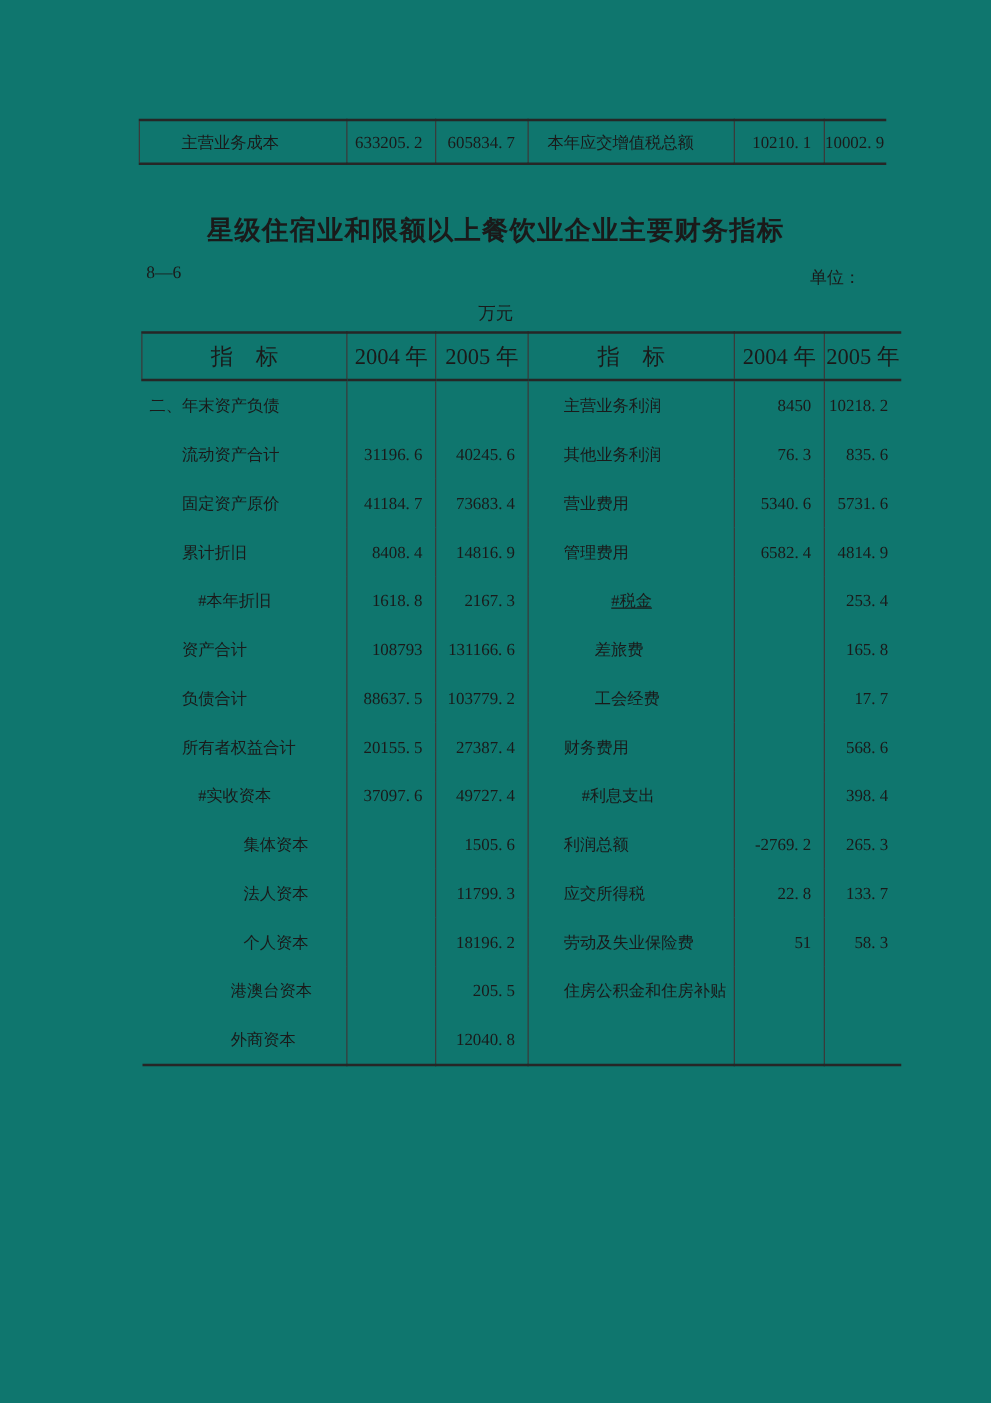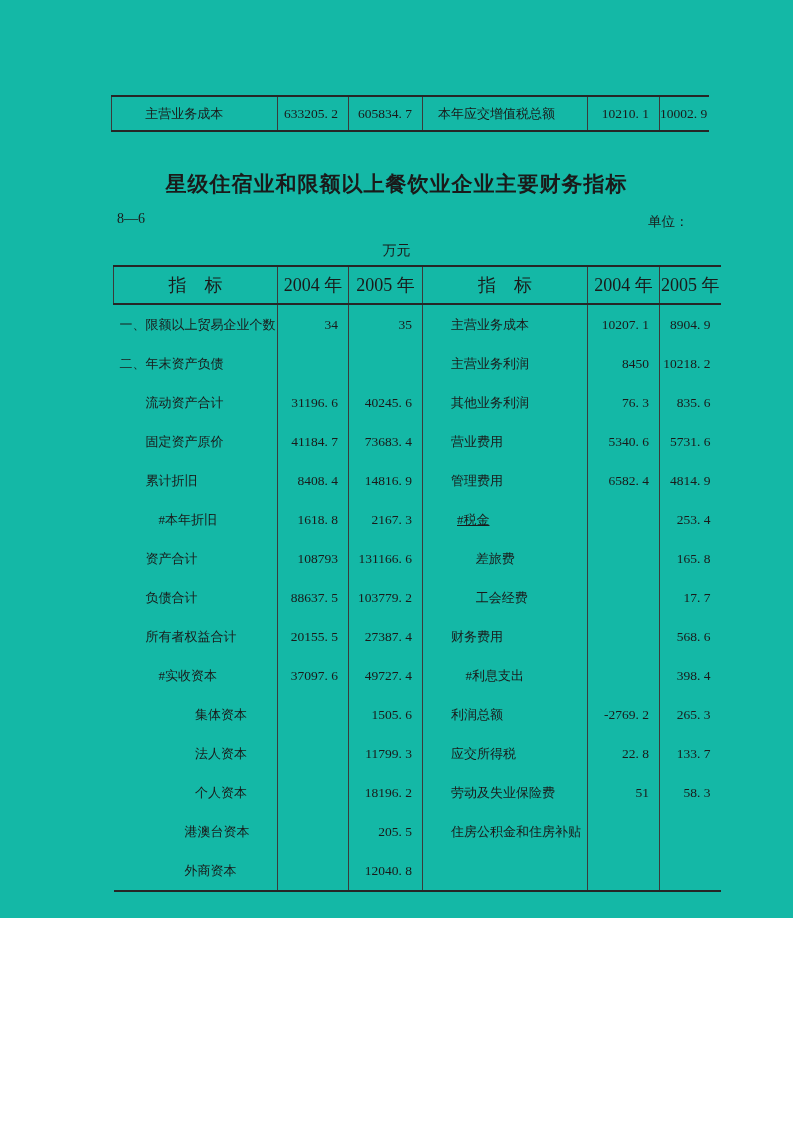--- a/index.html
+++ b/index.html
@@ -2,21 +2,21 @@
 <html><head>
 <meta charset="utf-8">
 <style>
   :root{
     --bd-thick: #262626;
     --bd-thin: #3a3a3a;
     --ink: #1a1a1a;
   }
   html,body{ margin:0; padding:0; background:#ffffff; }
   .page{
-    position:relative; width:793px; height:918px; background:#14b8a6;
+    position:relative; width:793px; height:1122px; background:#0f766e;
     color:var(--ink);
     font-family:"Liberation Serif","DejaVu Serif",serif;
     overflow:hidden;
   }
   table{ border-collapse:collapse; table-layout:fixed; }
 
   
   .top-tbl{
     position:absolute; left:111px; top:95px; width:597px;
     border-top:2px solid var(--bd-thick);
@@ -100,28 +100,20 @@
         <th>指　标</th>
         <th>2004 年</th>
         <th>2005 年</th>
         <th>指　标</th>
         <th>2004 年</th>
         <th>2005 年</th>
       </tr>
     </thead>
     <tbody id="main-tbody">
         <tr>
-    <td class="ind" style="padding-left: 6px;">一、限额以上贸易企业个数</td>
-    <td class="num">34</td>
-    <td class="num">35</td>
-    <td class="ind" style="padding-left: 28.1px;">主营业务成本</td>
-    <td class="num">10207. 1</td>
-    <td class="num">8904. 9</td>
-  </tr>
-        <tr>
     <td class="ind" style="padding-left: 6px;">二、年末资产负债</td>
     <td class="num"></td>
     <td class="num"></td>
     <td class="ind" style="padding-left: 28.1px;">主营业务利润</td>
     <td class="num">8450</td>
     <td class="num">10218. 2</td>
   </tr>
         <tr>
     <td class="ind" style="padding-left: 32px;">流动资产合计</td>
     <td class="num">31196. 6</td>
@@ -143,21 +135,21 @@
     <td class="num">8408. 4</td>
     <td class="num">14816. 9</td>
     <td class="ind" style="padding-left: 28.1px;">管理费用</td>
     <td class="num">6582. 4</td>
     <td class="num">4814. 9</td>
   </tr>
         <tr>
     <td class="ind" style="padding-left: 45px;">#本年折旧</td>
     <td class="num">1618. 8</td>
     <td class="num">2167. 3</td>
-    <td class="ind" style="padding-left: 34px; text-decoration: underline;">#税金</td>
+    <td class="ind" style="padding-left: 66px; text-decoration: underline;">#税金</td>
     <td class="num"></td>
     <td class="num">253. 4</td>
   </tr>
         <tr>
     <td class="ind" style="padding-left: 32px;">资产合计</td>
     <td class="num">108793</td>
     <td class="num">131166. 6</td>
     <td class="ind" style="padding-left: 52.8px;">差旅费</td>
     <td class="num"></td>
     <td class="num">165. 8</td>

